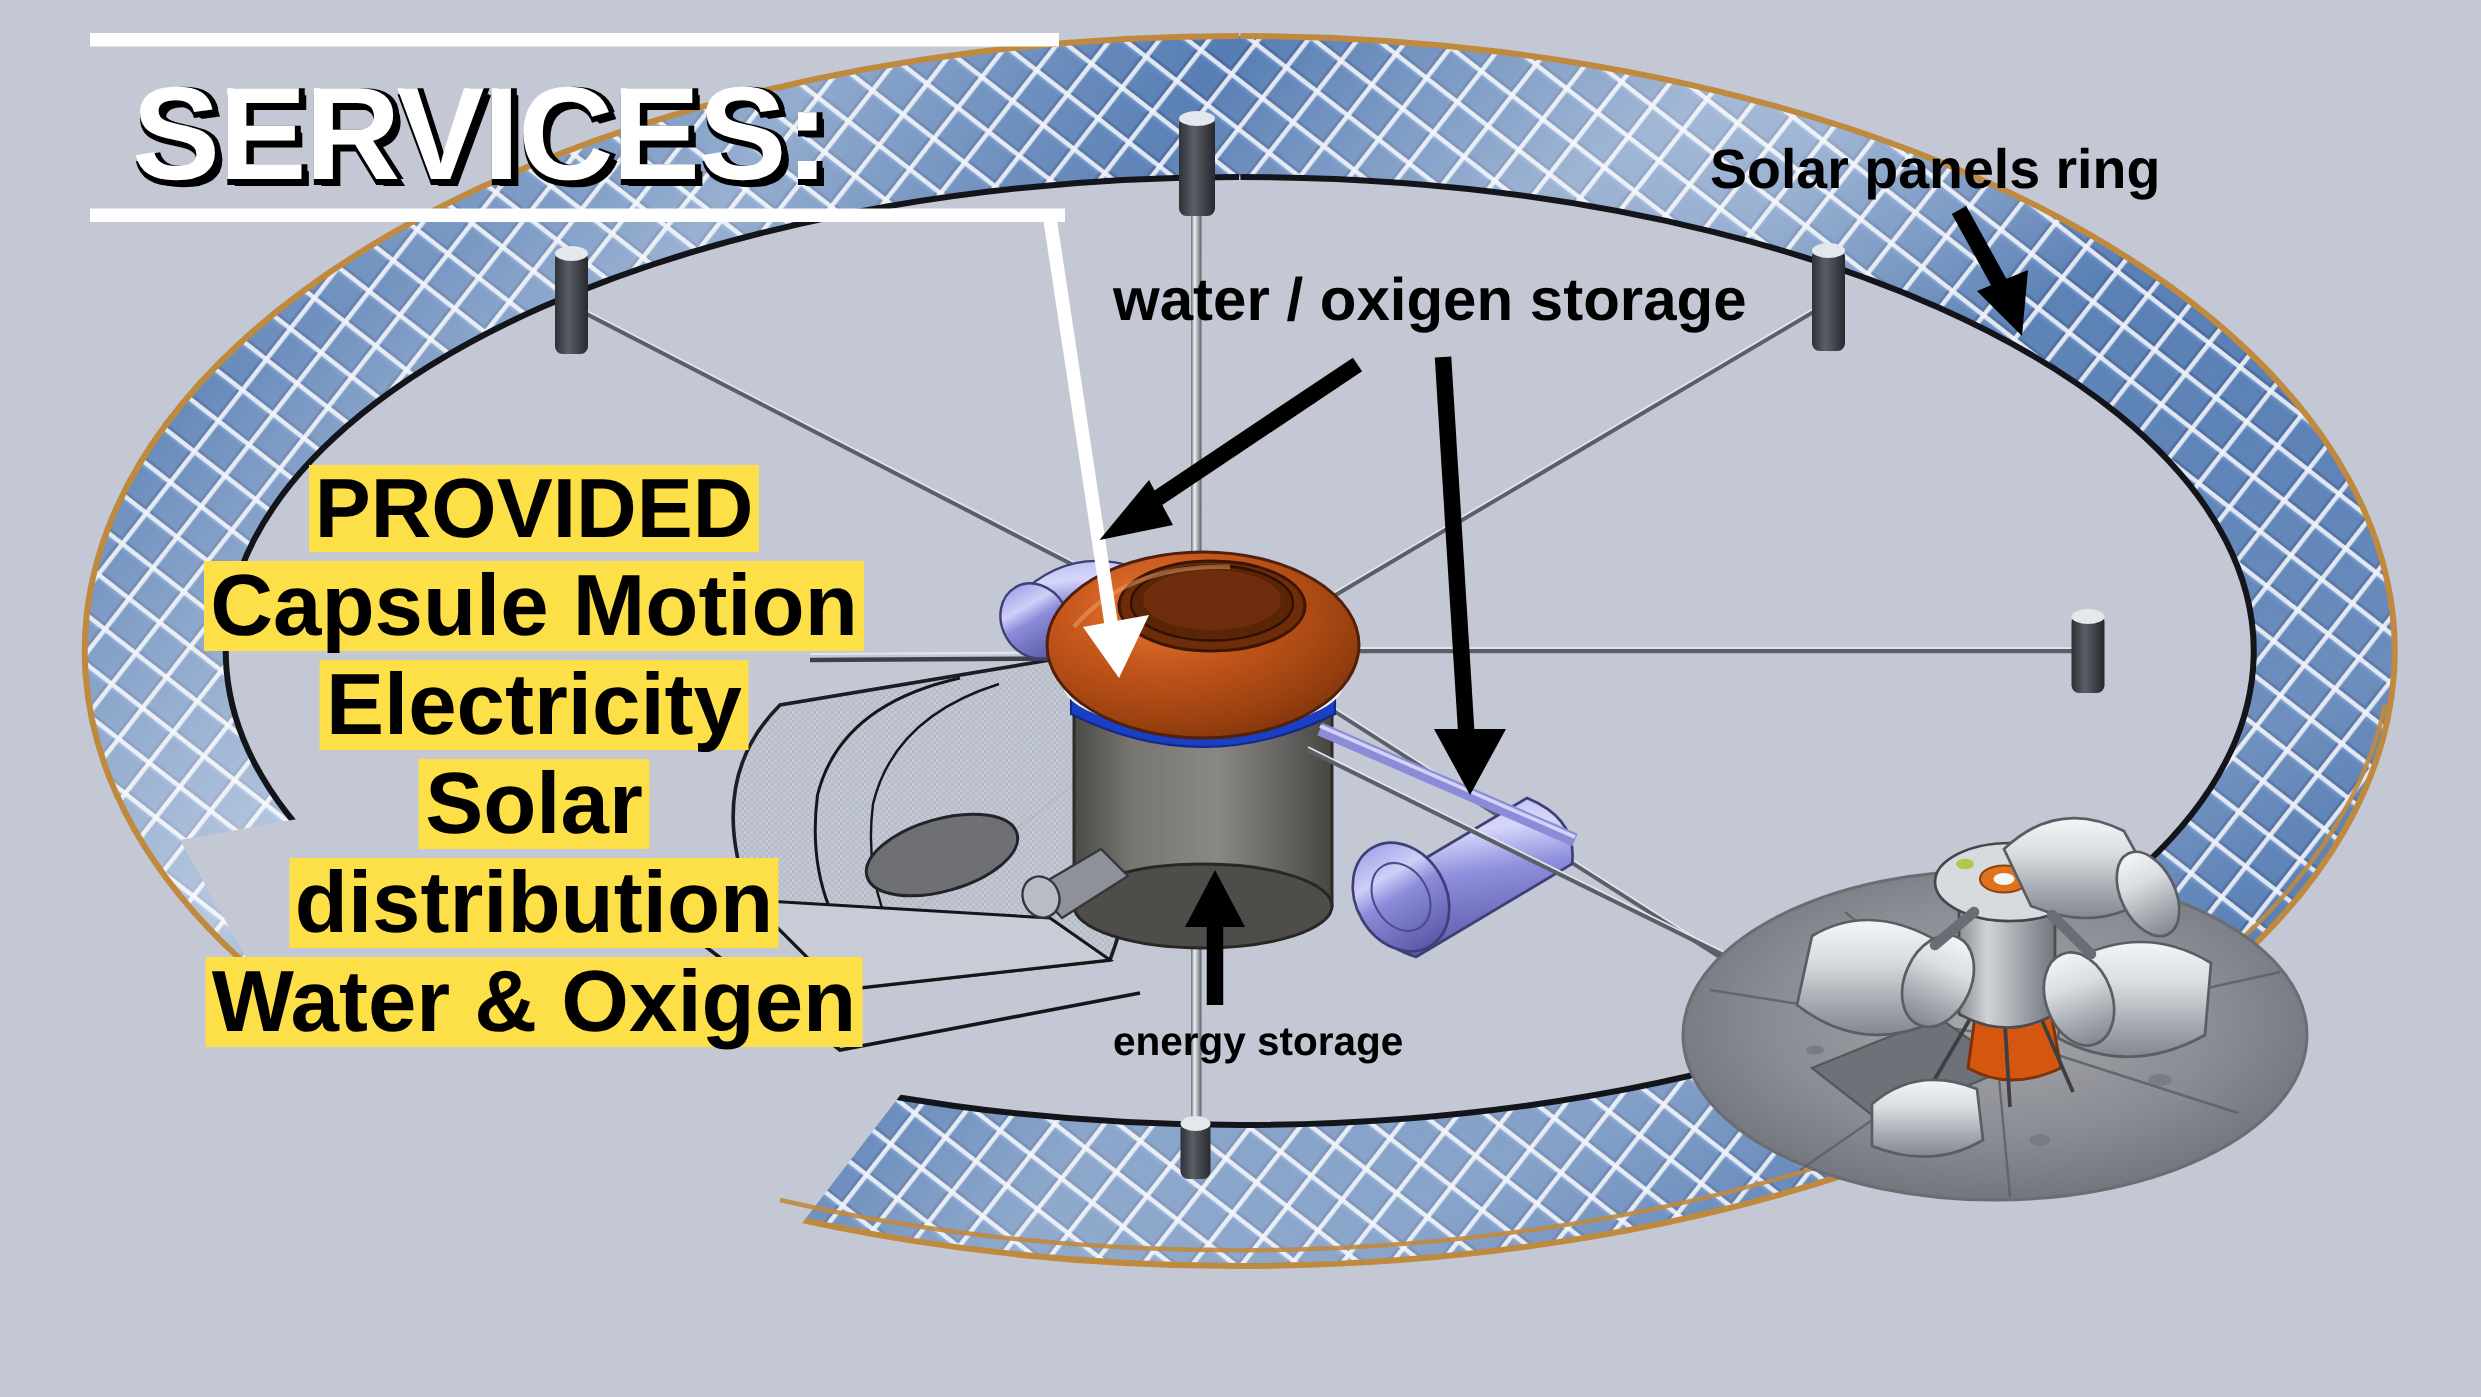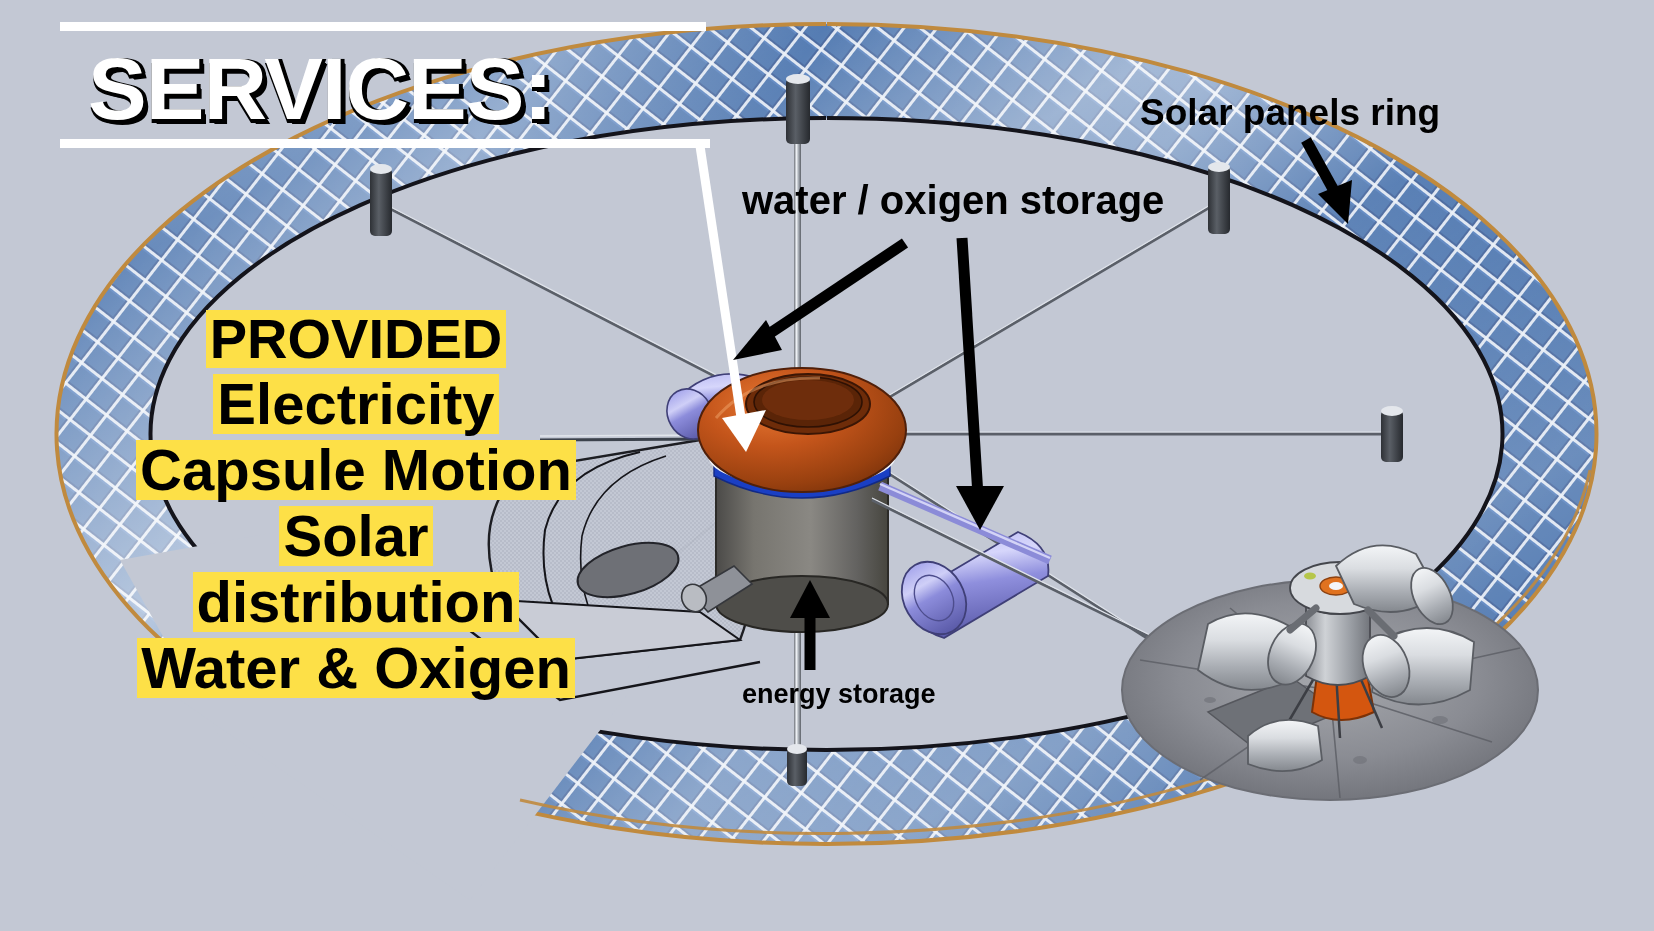--- a/index.html
+++ b/index.html
@@ -359,26 +359,26 @@
 
   <div class="title-bar" id="title-bar-top"></div>
   <div id="page-title">SERVICES:</div>
   <div class="title-bar" id="title-bar-bottom"></div>
 
   <div id="services-block">
     <div class="svc-line svc-head">
       <span>PROVIDED</span>
     </div>
     <div class="svc-line svc-item">
+      <span>Capsule Motion</span>
+    </div>
+    <div class="svc-line svc-item">
       <span>Electricity</span>
     </div>
     <div class="svc-line svc-item">
-      <span>Capsule Motion</span>
-    </div>
-    <div class="svc-line svc-item">
       <span>Solar</span>
     </div>
     <div class="svc-line svc-item">
       <span>distribution</span>
     </div>
     <div class="svc-line svc-item">
       <span>Water &amp; Oxigen</span>
     </div>
   </div>
 

